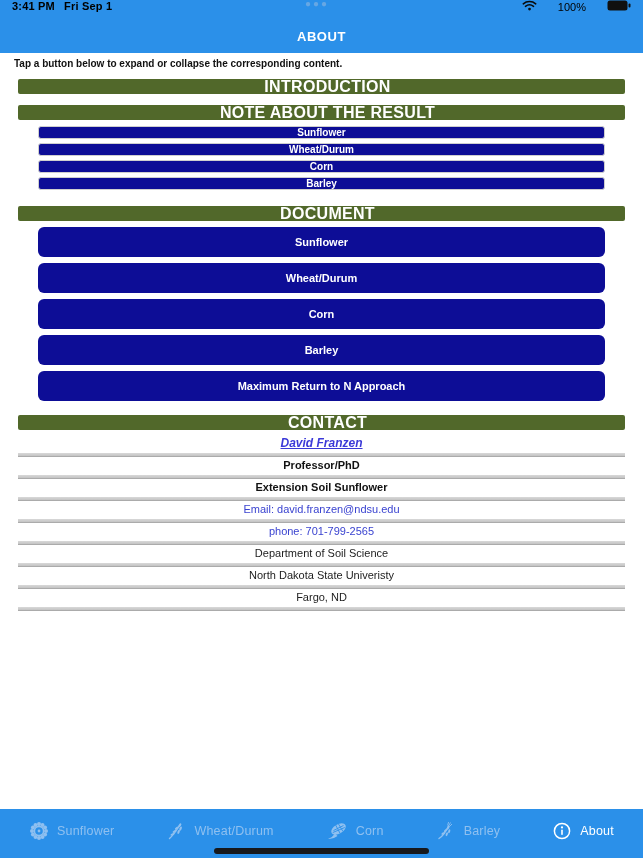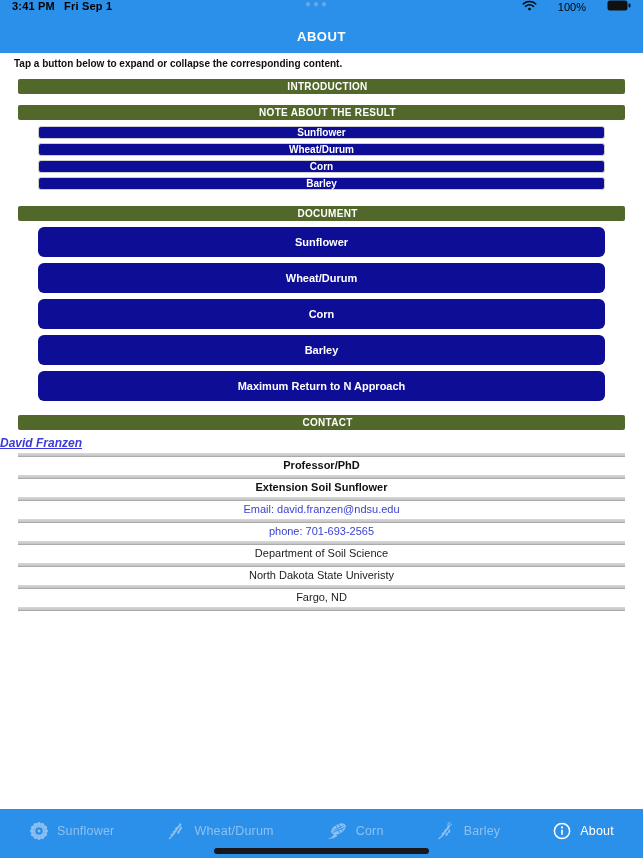--- a/index.html
+++ b/index.html
@@ -20,41 +20,41 @@
     height:33px; background:#2B90E9; display:flex; align-items:center; justify-content:center;
   }
   .nav-title{ color:#fff; font-size:13px; font-weight:bold; letter-spacing:.6px; }
   
   .instructions{
     margin:5px 14px 0; font-size:10px; font-weight:bold; color:#111; line-height:12px;
   }
   .btn-olive{
     display:block; width:607px; margin:0 18px; height:15px; line-height:15px;
     background:#51682A; border:none; border-radius:2px;
-    color:#fff; font-family:inherit; font-size:10px; font-weight:bold; text-align:center;
+    color:#fff; font-family:inherit; font-size:16px; font-weight:bold; text-align:center;
     letter-spacing:.3px; cursor:pointer;padding-left:12px;
   }
   .mt9{margin-top:9px;} .mt11{margin-top:11px;} .mt8{margin-top:16px;} .mt14{margin-top:14px;}
   .thin-group{ margin-top:6px; }
   .btn-thin{
     display:block; width:567px; margin:0 38px 4px; height:13px;
     background:#0D0D96; border:1px solid #cfcfcf; border-radius:3px;
     color:#fff; font-family:inherit; font-size:10px; font-weight:bold; line-height:11px;
     text-align:center; cursor:pointer; padding:0;
   }
   .big-group{ margin-top:6px; }
   .btn-big{
     display:block; width:567px; margin:0 38px 6px; height:30px;
     background:#0D0D96; border:none; border-radius:6px;
     color:#fff; font-family:inherit; font-size:11px; font-weight:bold;
     text-align:center; cursor:pointer;
   }
   
   .contact-name{
-    margin-top:6px; text-align:left; font-size:12px; font-weight:bold;
+    margin-top:6px; text-align:center; font-size:12px; font-weight:bold;
     font-style:italic; color:#3B39D8; text-decoration:underline; cursor:pointer;
   }
   .sep{
     height:4px; margin:3px 18px 2px;
     background:linear-gradient(#d9d9d9,#c3c3c3); border-bottom:1px solid #ababab;
   }
   .c-row{ text-align:center; font-size:11px; line-height:13px; color:#1c1c1c; }
   .c-row.bold{ font-weight:bold; color:#111; }
   .c-row.link{ color:#3A43D0; cursor:pointer; }
   
@@ -129,21 +129,21 @@
   <button class="btn-olive mt14">CONTACT</button>
   <div>
     <div class="contact-name">David Franzen</div>
     <div class="sep"></div>
     <div class="c-row bold">Professor/PhD</div>
     <div class="sep"></div>
     <div class="c-row bold">Extension Soil Sunflower</div>
     <div class="sep"></div>
     <div class="c-row link">Email: david.franzen@ndsu.edu</div>
     <div class="sep"></div>
-    <div class="c-row link">phone: 701-693-2565</div>
+    <div class="c-row link">phone: 701-799-2565</div>
     <div class="sep"></div>
     <div class="c-row">Department of Soil Science</div>
     <div class="sep"></div>
     <div class="c-row">North Dakota State Univeristy</div>
     <div class="sep"></div>
     <div class="c-row">Fargo, ND</div>
     <div class="sep"></div>
   </div>
 
   <div class="tabbar">

